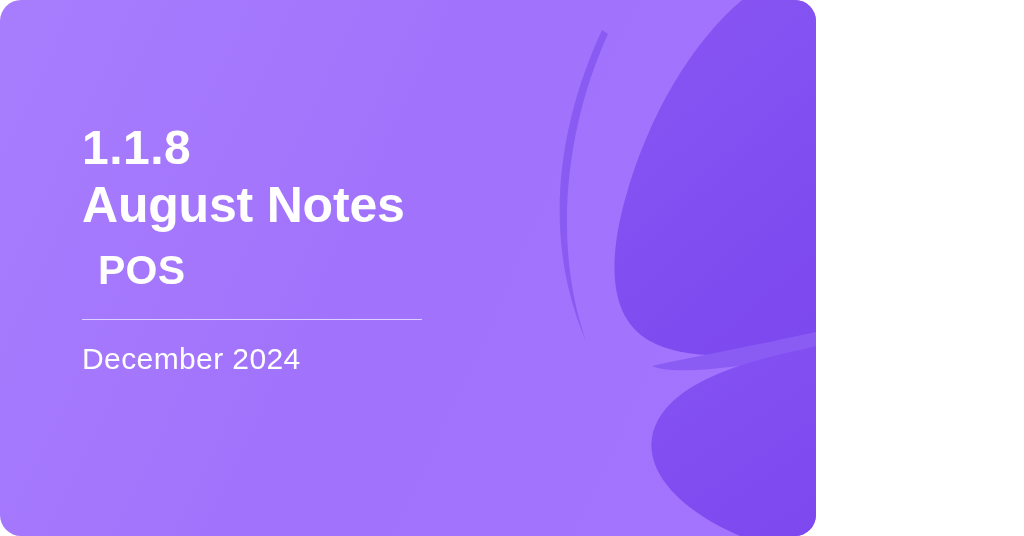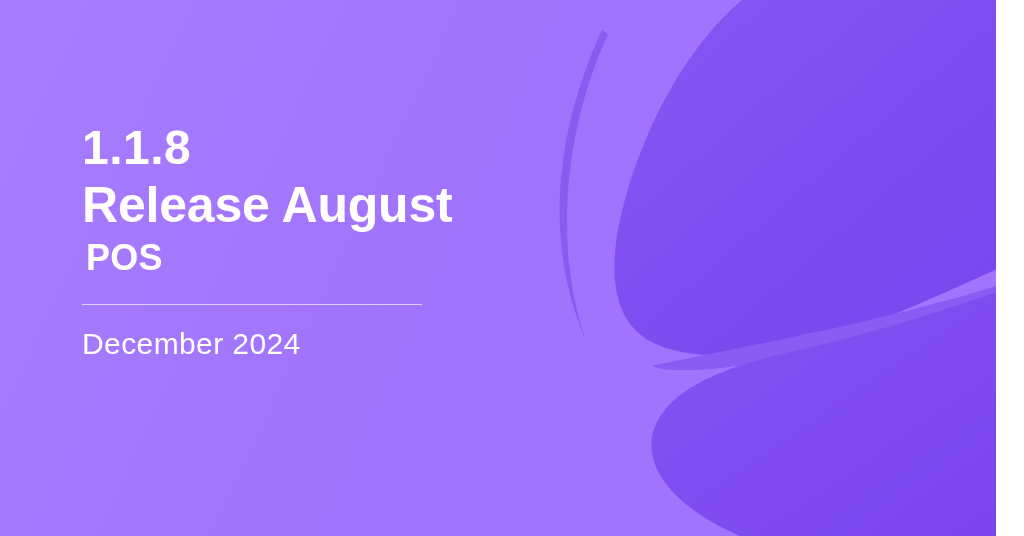--- a/index.html
+++ b/index.html
@@ -2,25 +2,26 @@
 <html><head>
 <meta charset="utf-8">
 <style>
   html, body {
     margin: 0;
     padding: 0;
     background: #ffffff;
   }
   #banner {
     position: relative;
-    width: 996px;
+    width: 816px;
     height: 536px;
     overflow: hidden;
     font-family: "Liberation Sans", sans-serif;
     background: linear-gradient(115deg, #a87dfd 0%, #a173fc 45%, #a374fd 100%);
+    border-radius: 21px;
   }
   #art {
     position: absolute;
     inset: 0;
     width: 1024px;
     height: 536px;
     display: block;
   }
   .text-block {
     position: absolute;
@@ -41,26 +42,26 @@
   .headline {
     font-size: 50px;
     font-weight: 700;
     color: #ffffff;
     letter-spacing: -0.2px;
     line-height: 1.08;
     margin: 0 0 6px 0;
     white-space: nowrap;
   }
   .product {
-    font-size: 36px;
+    font-size: 41px;
     font-weight: 700;
     color: #ffffff;
     letter-spacing: 0.2px;
     line-height: 1.1;
-    margin: 4px;
+    margin: 16px;
     white-space: nowrap;
   }
   .rule {
     width: 340px;
     height: 1px;
     background: #e4d8ff;
     opacity: 0.92;
     margin: 26px 0 0 0;
     border: 0;
   }
@@ -120,19 +121,19 @@
     <path fill="url(#gDark2)" d="M 1024 282
              C 960 306, 870 334, 790 352
              C 720 368, 676 388, 658 420
              C 636 460, 670 506, 740 536
              L 1024 536
              Z"></path>
   </svg>
 
   <div class="text-block">
     <div class="version">1.1.8</div>
-    <div class="headline">Release August</div>
+    <div class="headline">August Notes</div>
     <div class="product">POS</div>
     <hr class="rule">
     <div class="date">December 2024</div>
   </div>
 
 </div>
 
 </body></html>

